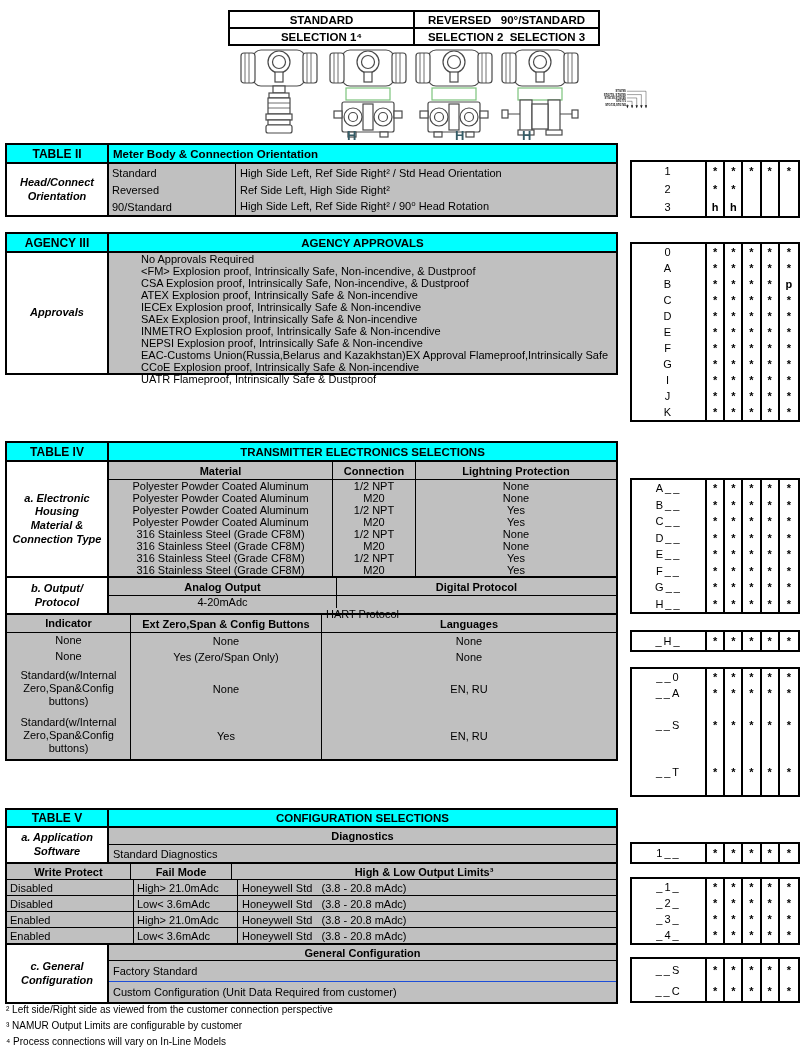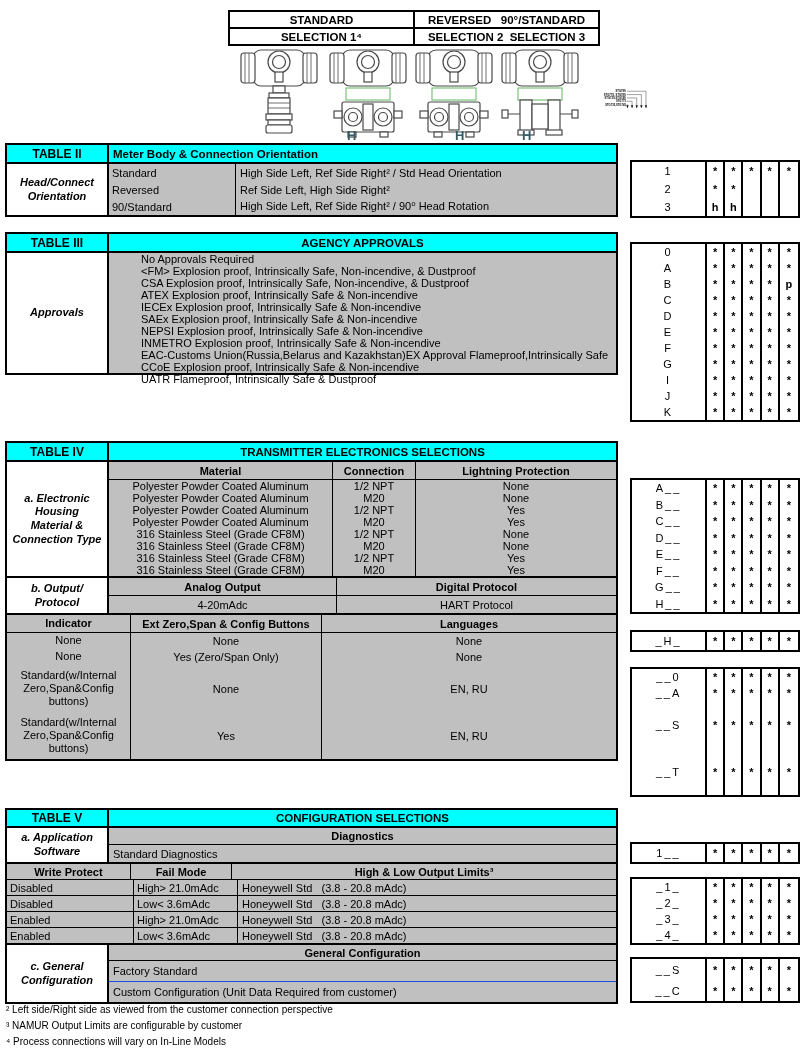--- a/index.html
+++ b/index.html
@@ -249,41 +249,41 @@
   <div class="code">3</div>
   <div class="mk">h</div>
   <div class="mk">h</div>
   <div class="mk"></div>
   <div class="mk"></div>
   <div class="mk"></div>
 </div>
 
   <div class="tbl" id="t3" style="top:232px;">
     <div class="thead">
-      <div class="ttitle">TABLE III</div>
+      <div class="ttitle">AGENCY III</div>
       <div class="theading center">AGENCY APPROVALS</div>
     </div>
     <div class="tbody">
       <div class="labelcol">Approvals</div>
       <div class="rows" id="t3rows">
   <div class="t3row">No Approvals Required</div>
 
   <div class="t3row">&lt;FM&gt; Explosion proof, Intrinsically Safe, Non-incendive, &amp; Dustproof</div>
 
   <div class="t3row">CSA Explosion proof, Intrinsically Safe, Non-incendive, &amp; Dustproof</div>
 
   <div class="t3row">ATEX Explosion proof, Intrinsically Safe &amp; Non-incendive</div>
 
   <div class="t3row">IECEx Explosion proof, Intrinsically Safe &amp; Non-incendive</div>
 
   <div class="t3row">SAEx  Explosion proof, Intrinsically Safe &amp; Non-incendive</div>
 
+  <div class="t3row">INMETRO Explosion proof, Intrinsically Safe &amp; Non-incendive</div>
+
   <div class="t3row">NEPSI Explosion proof, Intrinsically Safe &amp; Non-incendive</div>
-
-  <div class="t3row">INMETRO Explosion proof, Intrinsically Safe &amp; Non-incendive</div>
 
   <div class="t3row">EAC-Customs Union(Russia,Belarus and Kazakhstan)EX Approval Flameproof,Intrinsically Safe</div>
 
   <div class="t3row">CCoE  Explosion proof, Intrinsically Safe &amp; Non-incendive</div>
 
   <div class="t3row">UATR Flameproof, Intrinsically Safe &amp; Dustproof</div>
 </div>
     </div>
   </div>
   <div class="codebox" id="cb3">
@@ -433,21 +433,21 @@
       </div>
     </div>
     <div class="sect bt">
       <div class="labelcol">b. Output/
 Protocol</div>
       <div class="rows">
         <div class="subhead t4bh">
           <div class="cell c-an">Analog Output</div>
           <div class="cell c-di">Digital Protocol</div>
         </div>
-        <div class="t4bv" style="display:flex;">
+        <div class="t4bv" style="display:flex;flex-direction:column;">
           <div class="cell c-an">4-20mAdc</div>
           <div class="cell c-di">HART Protocol</div>
         </div>
       </div>
     </div>
     <div class="sect bt">
       <div class="rows">
         <div class="subhead">
           <div class="cell c-ind">Indicator</div>
           <div class="cell c-btn">Ext Zero,Span &amp; Config Buttons</div>

